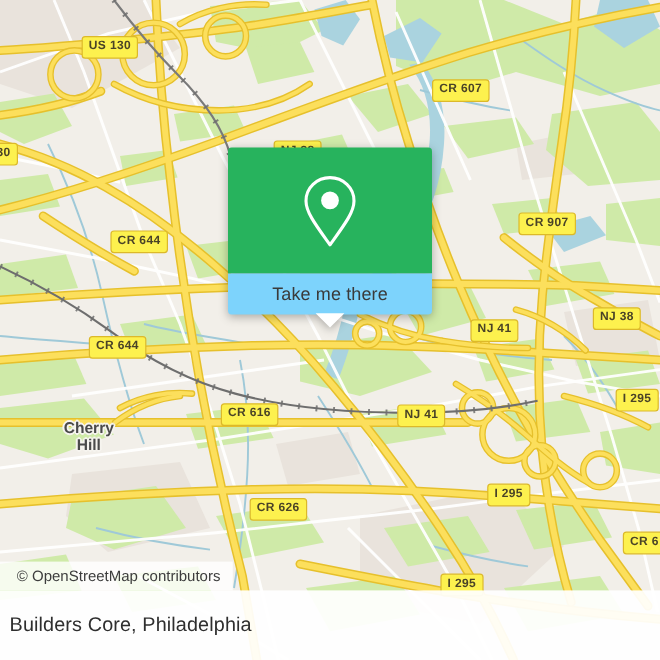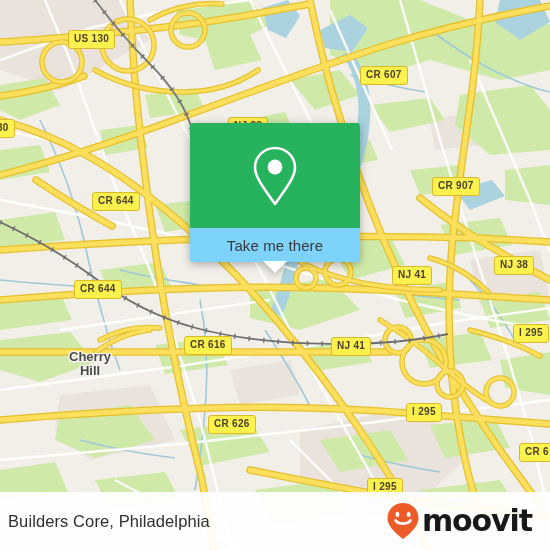--- a/index.html
+++ b/index.html
@@ -359,44 +359,38 @@
     <div class="shield" style="left:494px; top:256px;">NJ 38</div>
     <div class="shield" style="left:74px;  top:280px;">CR 644</div>
     <div class="shield" style="left:184px; top:316px;margin-top:20px;">CR 616</div>
     <div class="shield" style="left:513px; top:324px;">I 295</div>
     <div class="shield" style="left:331px; top:337px;">NJ 41</div>
     <div class="shield" style="left:406px; top:403px;">I 295</div>
     <div class="shield" style="left:208px; top:415px;">CR 626</div>
     <div class="shield" style="left:519px; top:443px;">CR 6</div>
     <div class="shield" style="left:367px; top:478px;">I 295</div>
 
-    <div class="place-label" style="left:60px; top:350px; width:60px;">Cherry
+    <div class="place-label" style="left:44px; top:350px; width:60px;">Cherry
 Hill</div>
   </div>
 
   <div id="popup">
     <div id="popup-body">
       <svg width="54" height="64" viewBox="0 0 54 64">
         <path d="M27 4 C16 4 7 12.6 7 23.4 C7 33 15.5 44 27 60 C38.5 44 47 33 47 23.4 C47 12.6 38 4 27 4 Z" fill="none" stroke="#ffffff" stroke-width="2.6" stroke-linejoin="round"></path>
         <circle cx="27" cy="23" r="7.4" fill="#ffffff"></circle>
       </svg>
     </div>
     <div id="popup-footer">
       <span id="popup-footer-label">Take me there</span>
       <div id="popup-tail"></div>
     </div>
   </div>
 
+  <div id="attribution">
+    <span>© OpenStreetMap contributors</span>
+  </div>
 
   <div id="bottom-bar">
     <span id="place-title">Builders Core, Philadelphia</span>
-    <div id="brand">
-      <svg width="34" height="38" viewBox="0 0 34 38">
-        <path d="M17 1 C8.3 1 1.5 7.6 1.5 16 C1.5 23.2 8 30.4 17 37 C26 30.4 32.5 23.2 32.5 16 C32.5 7.6 25.7 1 17 1 Z" fill="#ec5b28"></path>
-        <ellipse cx="11.4" cy="12.4" rx="2.0" ry="2.6" fill="#ffffff"></ellipse>
-        <ellipse cx="22.6" cy="12.4" rx="2.0" ry="2.6" fill="#ffffff"></ellipse>
-        <path d="M9.6 18.4 C12 22.6 22 22.6 24.4 18.4" fill="none" stroke="#ffffff" stroke-width="2.8" stroke-linecap="round"></path>
-      </svg>
-      <span id="brand-wordmark">moovit</span>
-    </div>
   </div>
 
 </div>
 
 </body></html>

